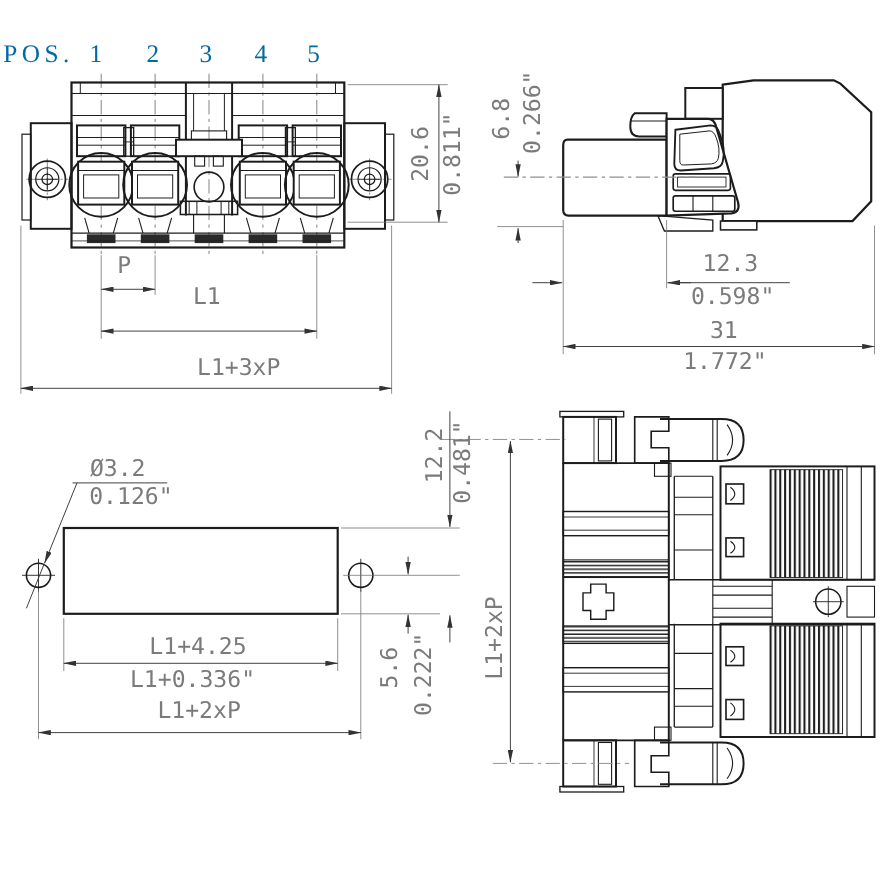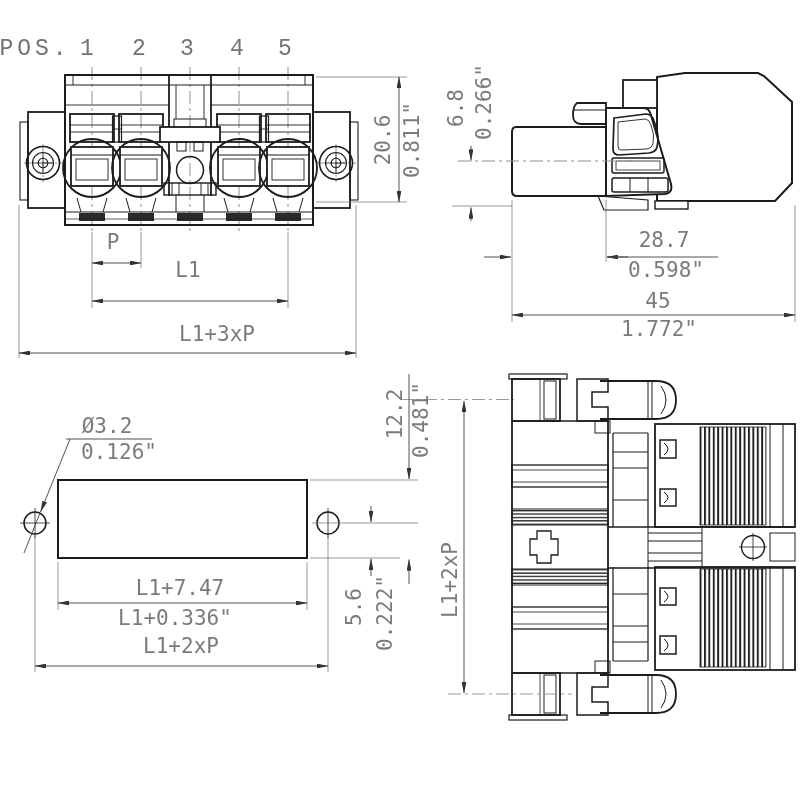--- a/index.html
+++ b/index.html
@@ -2,22 +2,22 @@
 <html><head>
 <meta charset="utf-8">
 <style>
   html,body{margin:0;padding:0;background:#fff;}
   .canvas{position:relative;width:800px;height:800px;background:#ffffff;overflow:hidden;
           font-family:"DejaVu Sans Mono",monospace;}
   .canvas svg{position:absolute;left:0;top:0;}
   .t{position:absolute;color:#7b7b7b;font-size:21px;line-height:1;white-space:nowrap;
      transform:translate(-50%,-50%);}
   .rot{transform:translate(-50%,-50%) rotate(-90deg);}
-  .pos{position:absolute;color:#737373;font-size:23px;line-height:1;white-space:nowrap;
-       font-family:Liberation Mono, monospace;letter-spacing:4px;transform:translate(-50%,-50%);}
+  .pos{position:absolute;color:#0369a1;font-size:23px;line-height:1;white-space:nowrap;
+       font-family:Liberation Serif, serif;letter-spacing:4px;transform:translate(-50%,-50%);}
 </style>
 </head>
 <body>
 
 <div class="canvas">
 
 <svg width="800" height="800" viewBox="0 0 800 800">
   <defs>
     <marker id="ar" viewBox="0 0 12 5" refX="11.5" refY="2.5" markerWidth="13" markerHeight="5.4" orient="auto-start-reverse">
           <path d="M0,0 L12,2.5 L0,5 Z" fill="#333"></path>
@@ -232,28 +232,28 @@
 <div class="pos" style="left:287px;top:49px">5</div>
 
 <div class="t" style="left:113px;top:242px">P</div>
 <div class="t" style="left:188px;top:270px">L1</div>
 <div class="t" style="left:217px;top:334px">L1+3xP</div>
 <div class="t rot" style="left:383px;top:140px">20.6</div>
 <div class="t rot" style="left:412px;top:140px">0.811"</div>
 
 <div class="t rot" style="left:456px;top:108px">6.8</div>
 <div class="t rot" style="left:484px;top:102px">0.266"</div>
-<div class="t" style="left:664px;top:240px">28.7</div>
+<div class="t" style="left:664px;top:240px">12.3</div>
 <div class="t" style="left:666px;top:270px">0.598"</div>
-<div class="t" style="left:658px;top:301px">45</div>
+<div class="t" style="left:658px;top:301px">31</div>
 <div class="t" style="left:659px;top:329px">1.772"</div>
 
 <div class="t" style="left:107px;top:426px">Ø3.2</div>
 <div class="t" style="left:119px;top:452px">0.126"</div>
-<div class="t" style="left:180px;top:588px">L1+7.47</div>
+<div class="t" style="left:180px;top:588px">L1+4.25</div>
 <div class="t" style="left:175px;top:618px">L1+0.336"</div>
 <div class="t" style="left:181px;top:646px">L1+2xP</div>
 <div class="t rot" style="left:395px;top:414px">12.2</div>
 <div class="t rot" style="left:421px;top:420px">0.481"</div>
 <div class="t rot" style="left:354px;top:607px">5.6</div>
 <div class="t rot" style="left:385px;top:613px">0.222"</div>
 
 <div class="t rot" style="left:450px;top:580px">L1+2xP</div>
 
 </div>

